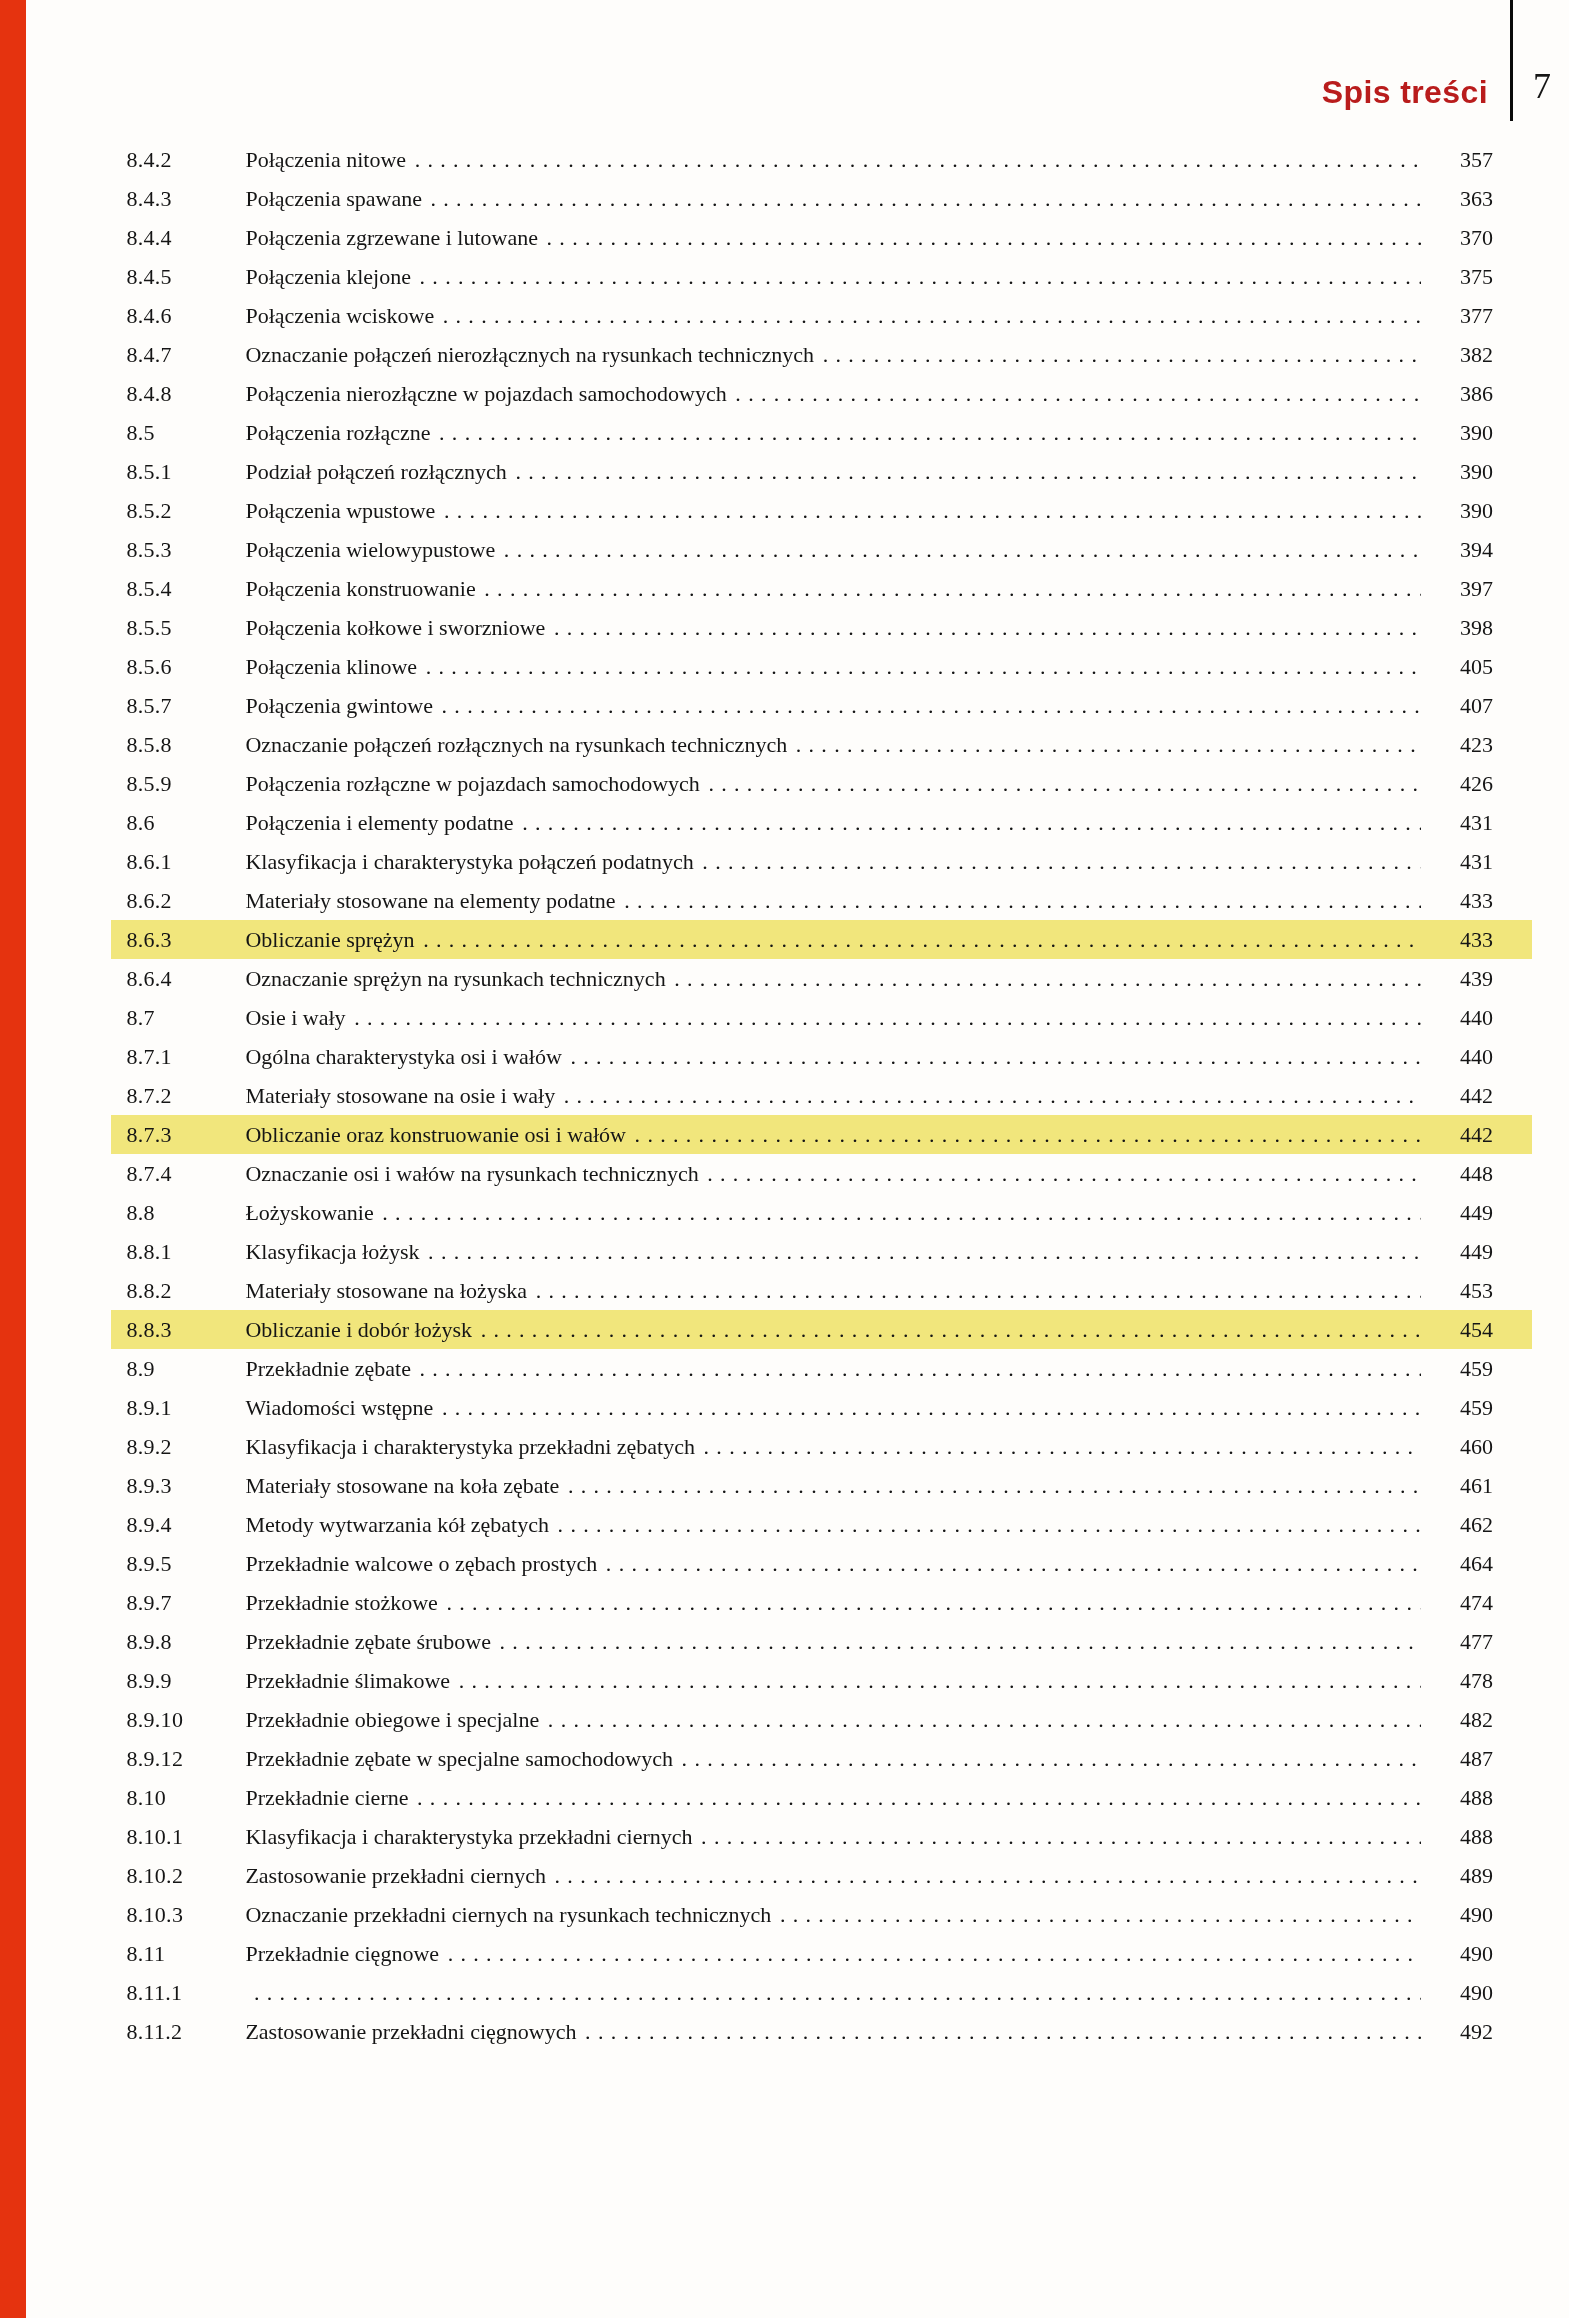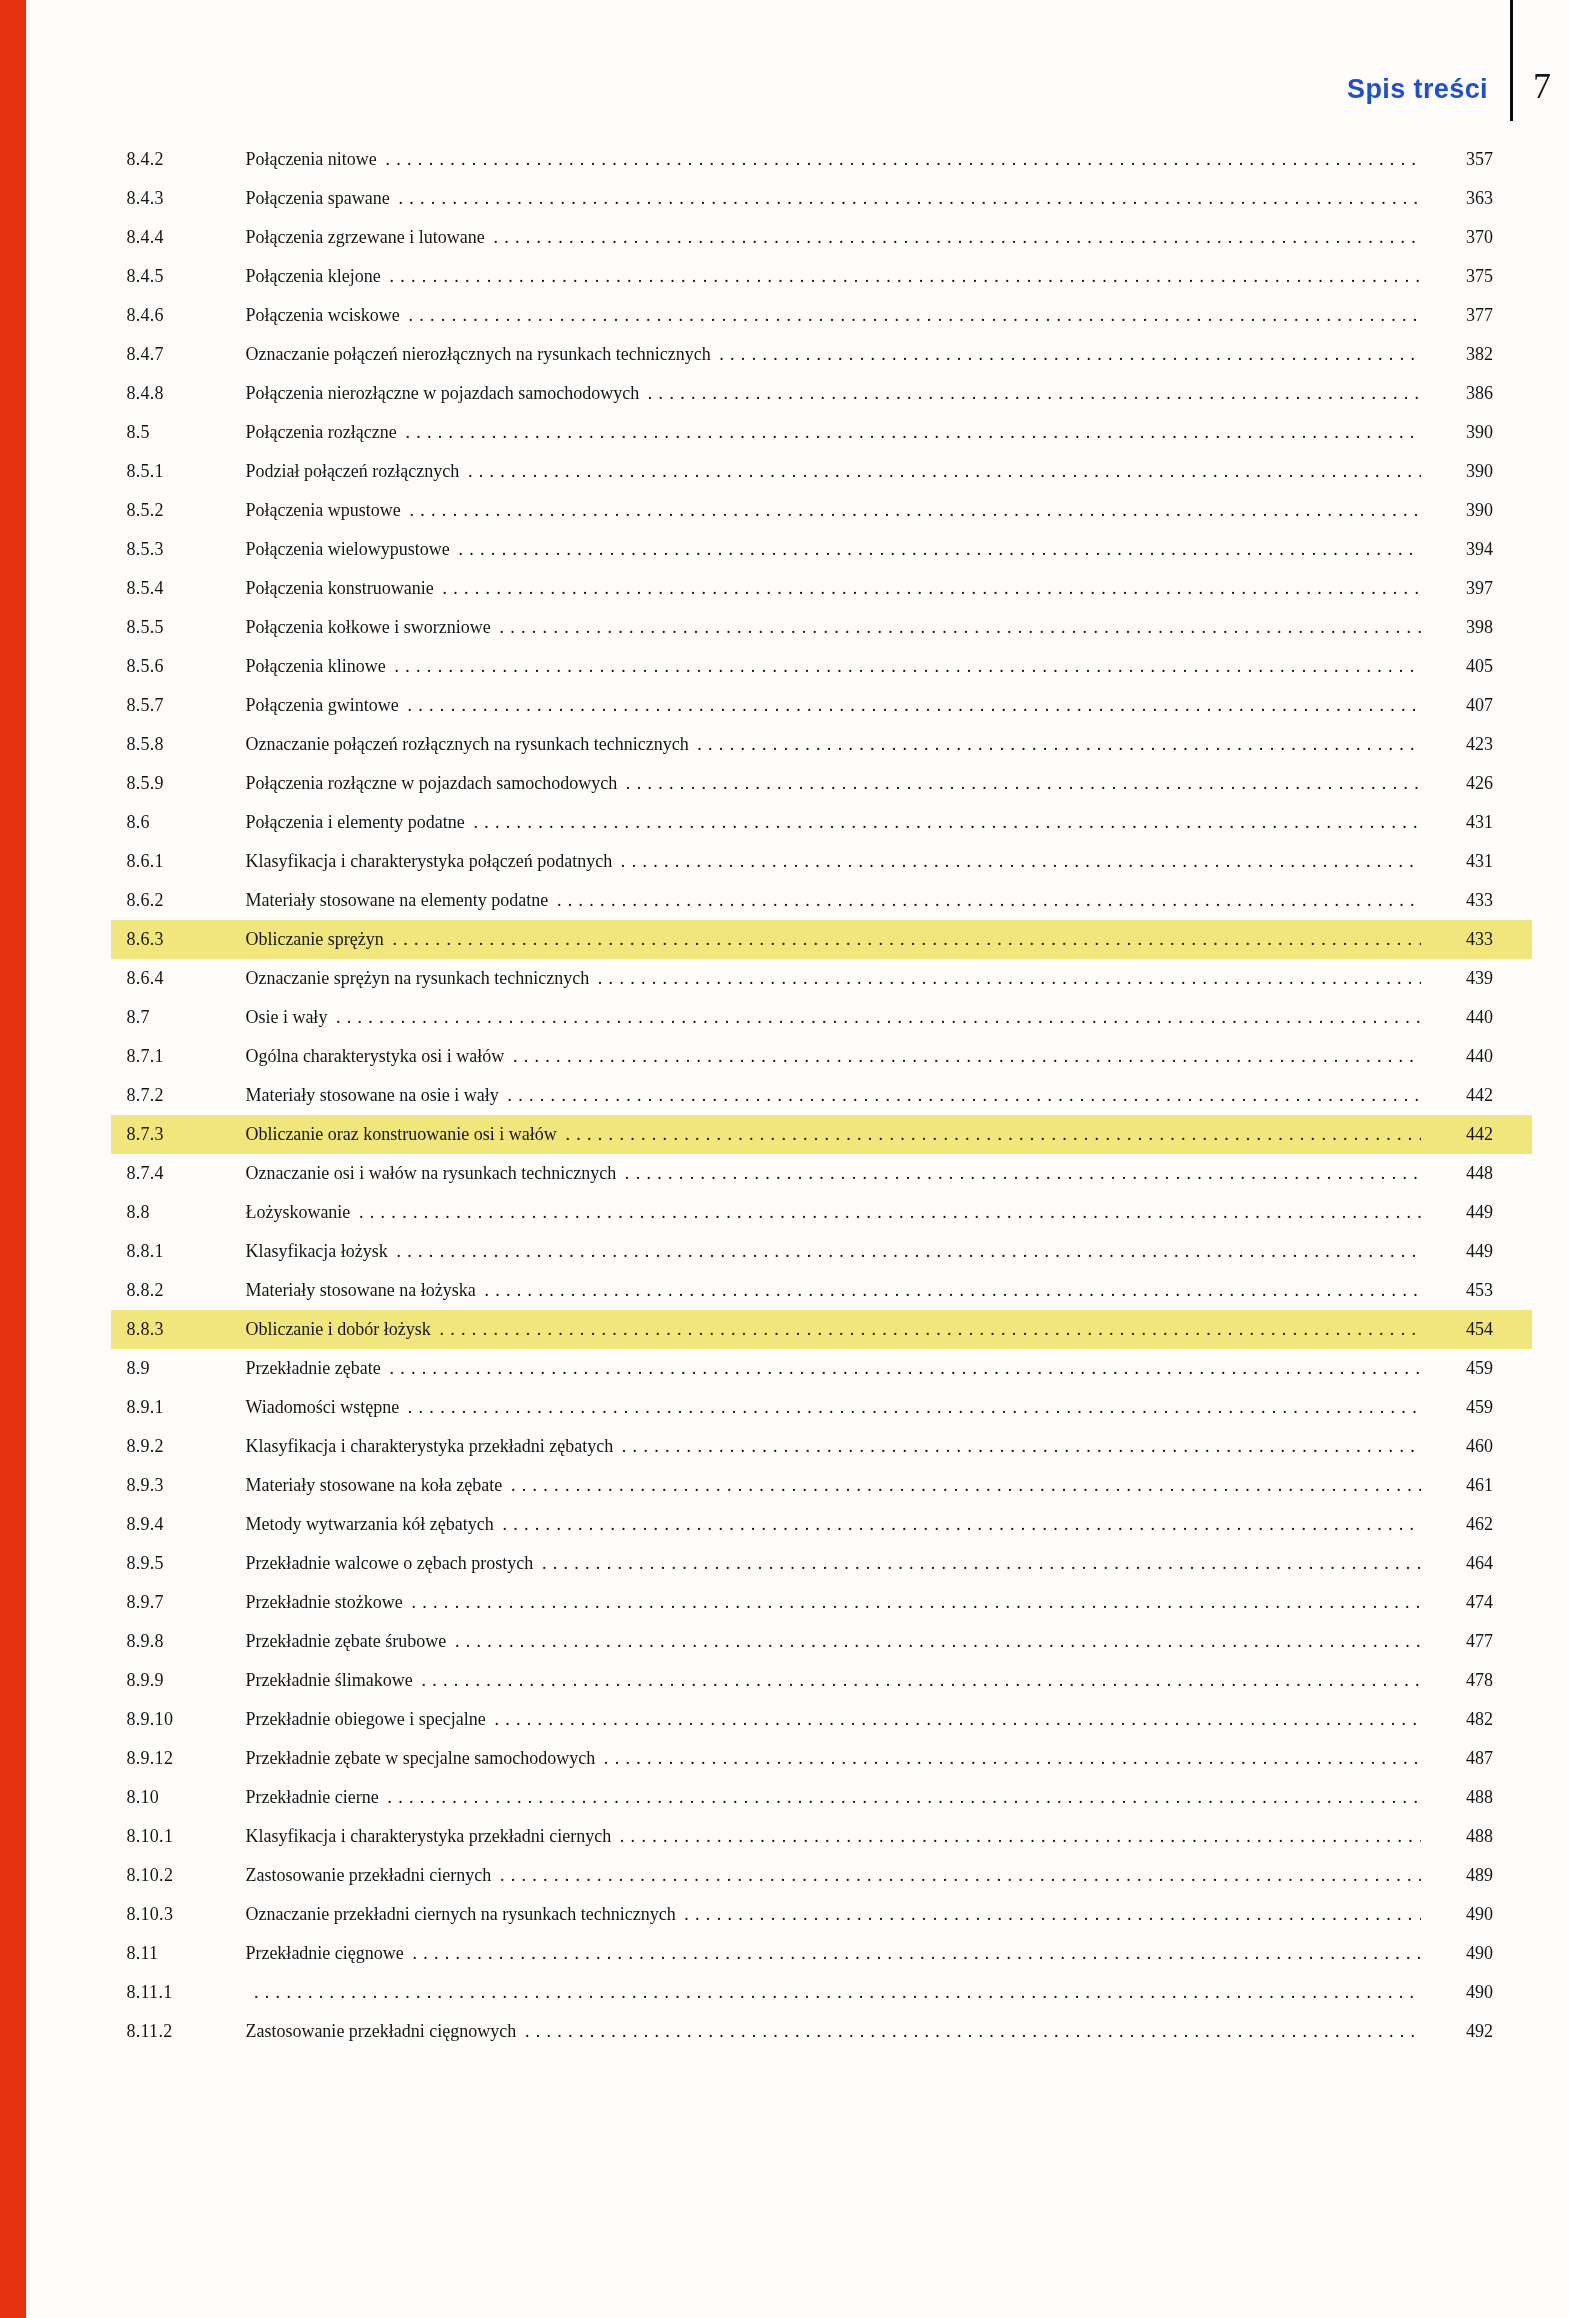--- a/index.html
+++ b/index.html
@@ -26,23 +26,23 @@
     background: var(--accent);
   }
 
   
   .header-title {
     position: absolute;
     top: 74px;
     right: 81px;
     font-family: "Liberation Sans", sans-serif;
     font-weight: bold;
-    font-size: 27px;
+    font-size: 32px;
     letter-spacing: 0.4px;
-    color: #1d4ed8;
+    color: #b91c1c;
   }
   .header-rule {
     position: absolute;
     top: 0;
     left: 1510px;
     width: 3.4px;
     height: 121px;
     background: #0a0a0a;
   }
   .header-pagenum {
@@ -59,21 +59,21 @@
     position: absolute;
     top: 140px;
     left: 111px;
     width: 1421px;
   }
   .row {
     display: flex;
     align-items: center;
     height: 39px;
     line-height: 39px;
-    font-size: 18px;
+    font-size: 22px;
     padding: 0 39px 0 15.4px;
     white-space: nowrap;
   }
   .row.hl { background: var(--hl); }
   .row .num {
     flex: 0 0 119px;
     letter-spacing: 0.3px;
   }
   .row .title {
     flex: 0 0 auto;

